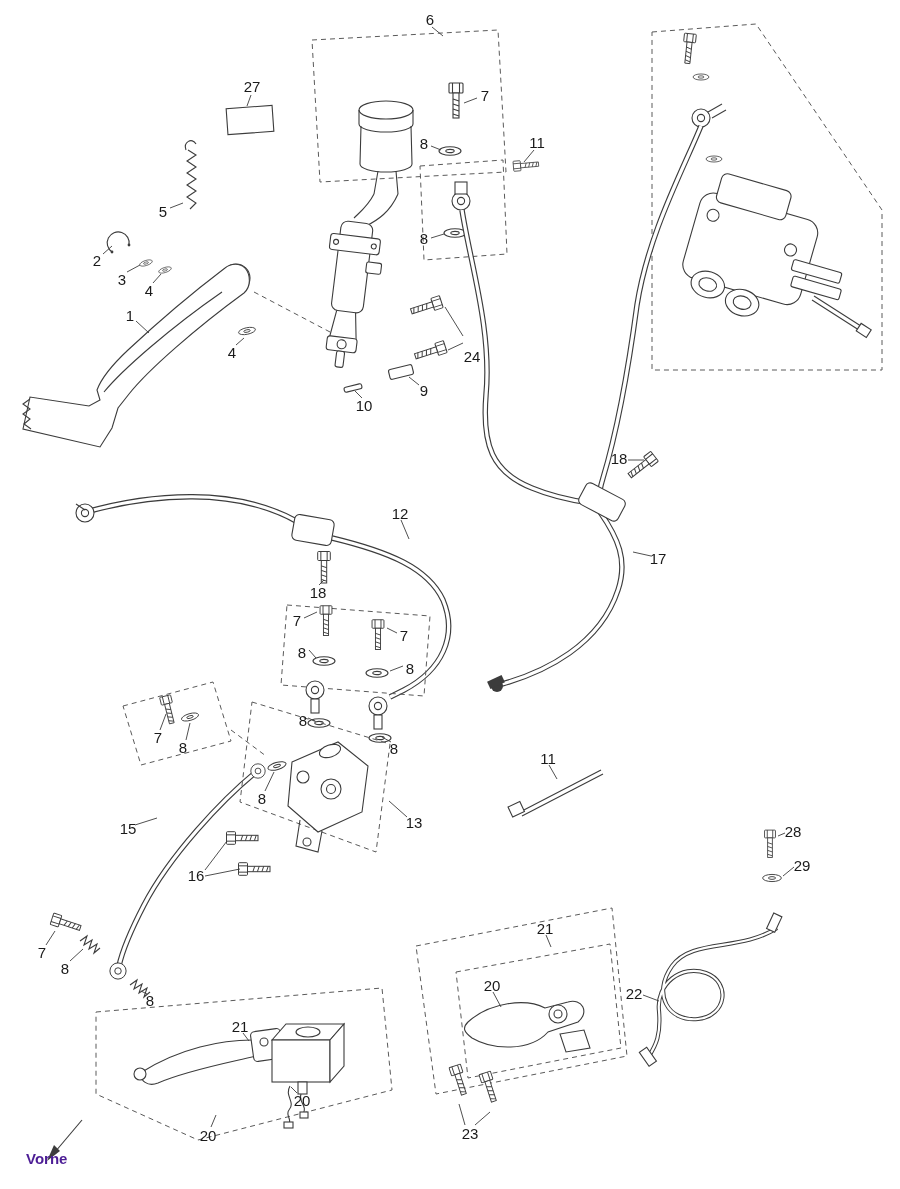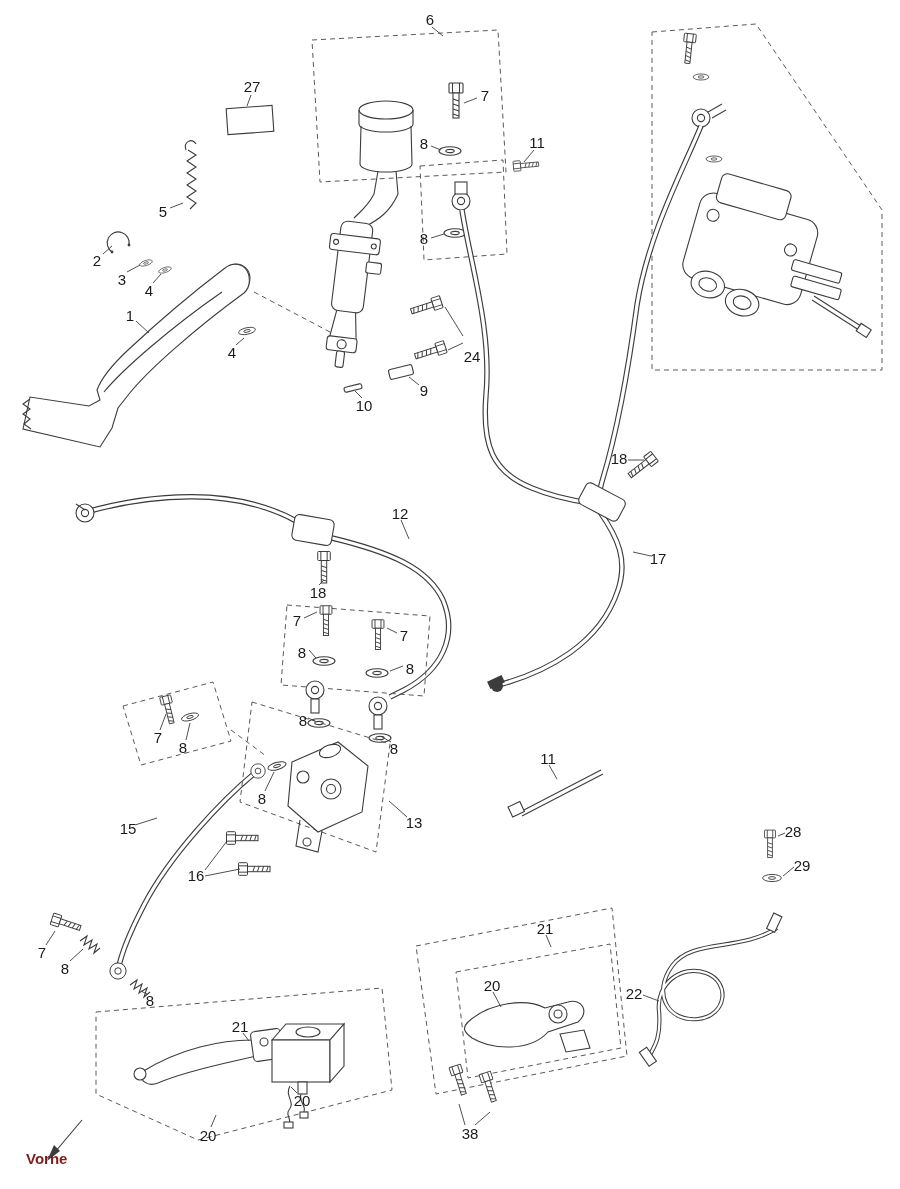--- a/index.html
+++ b/index.html
@@ -1,21 +1,21 @@
 <!DOCTYPE html>
 <html><head>
 <meta charset="utf-8">
 <style>
   html,body { margin:0; padding:0; background:#fff; }
   .stage { position:relative; width:900px; height:1189px; background:#ffffff; overflow:hidden;
            font-family:"Liberation Sans", sans-serif; }
   .stage svg { position:absolute; left:0; top:0; }
   .co { position:absolute; transform:translate(-50%,-50%); font-size:15px; color:#1a1a1a;
         line-height:1; white-space:nowrap; }
-  .vorne { position:absolute; left:26px; top:1150px; font-size:15px; font-weight:bold; color:#7f1d1d; }
+  .vorne { position:absolute; left:26px; top:1150px; font-size:15px; font-weight:bold; color:#4c1d95; }
 
   .ln   { fill:none; stroke:#3c3c3c; stroke-width:1.1; }
   .fill { fill:#ffffff; stroke:#3c3c3c; stroke-width:1.1; }
   .dash { fill:none; stroke:#5a5a5a; stroke-width:1; stroke-dasharray:5 4; }
   .ho   { fill:none; stroke:#3c3c3c; stroke-width:5.5; }
   .hi   { fill:none; stroke:#ffffff; stroke-width:3.2; }
   .ho2  { fill:none; stroke:#3c3c3c; stroke-width:4.2; }
   .hi2  { fill:none; stroke:#ffffff; stroke-width:2.2; }
   .ldr  { fill:none; stroke:#3c3c3c; stroke-width:0.9; }
   .dk   { fill:#3c3c3c; stroke:none; }
@@ -346,18 +346,18 @@
   <div class="co" style="left:802px;top:865px">29</div>
   <div class="co" style="left:42px;top:952px">7</div>
   <div class="co" style="left:65px;top:968px">8</div>
   <div class="co" style="left:150px;top:1000px">8</div>
   <div class="co" style="left:545px;top:928px">21</div>
   <div class="co" style="left:492px;top:985px">20</div>
   <div class="co" style="left:634px;top:993px">22</div>
   <div class="co" style="left:240px;top:1026px">21</div>
   <div class="co" style="left:302px;top:1100px">20</div>
   <div class="co" style="left:208px;top:1135px">20</div>
-  <div class="co" style="left:470px;top:1133px">38</div>
+  <div class="co" style="left:470px;top:1133px">23</div>
 </div>
 
 <div class="vorne">Vorne</div>
 
 </div>
 
 </body></html>

